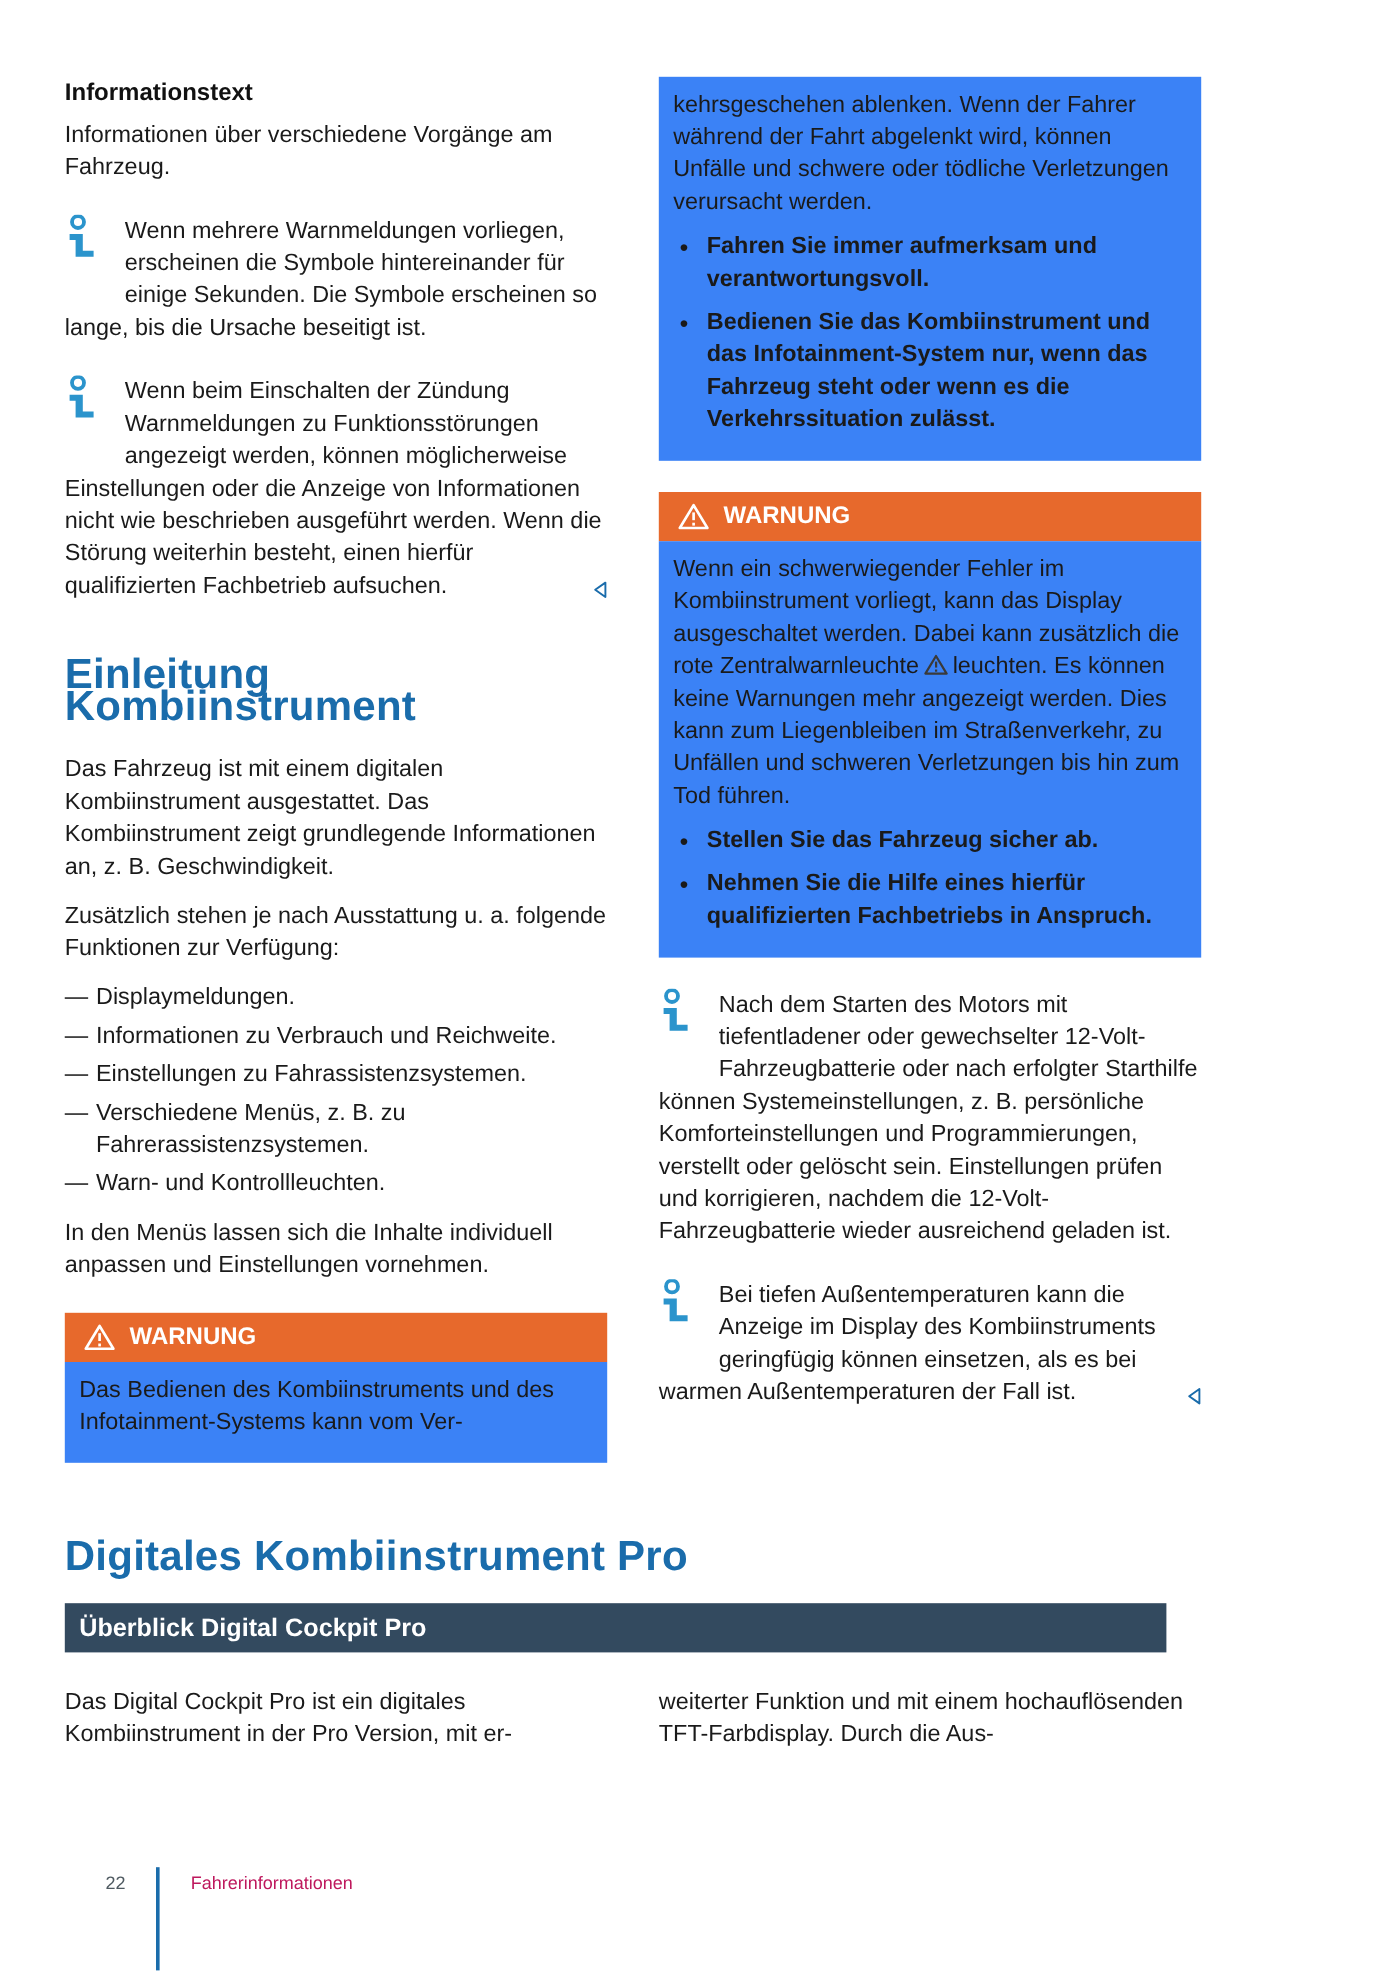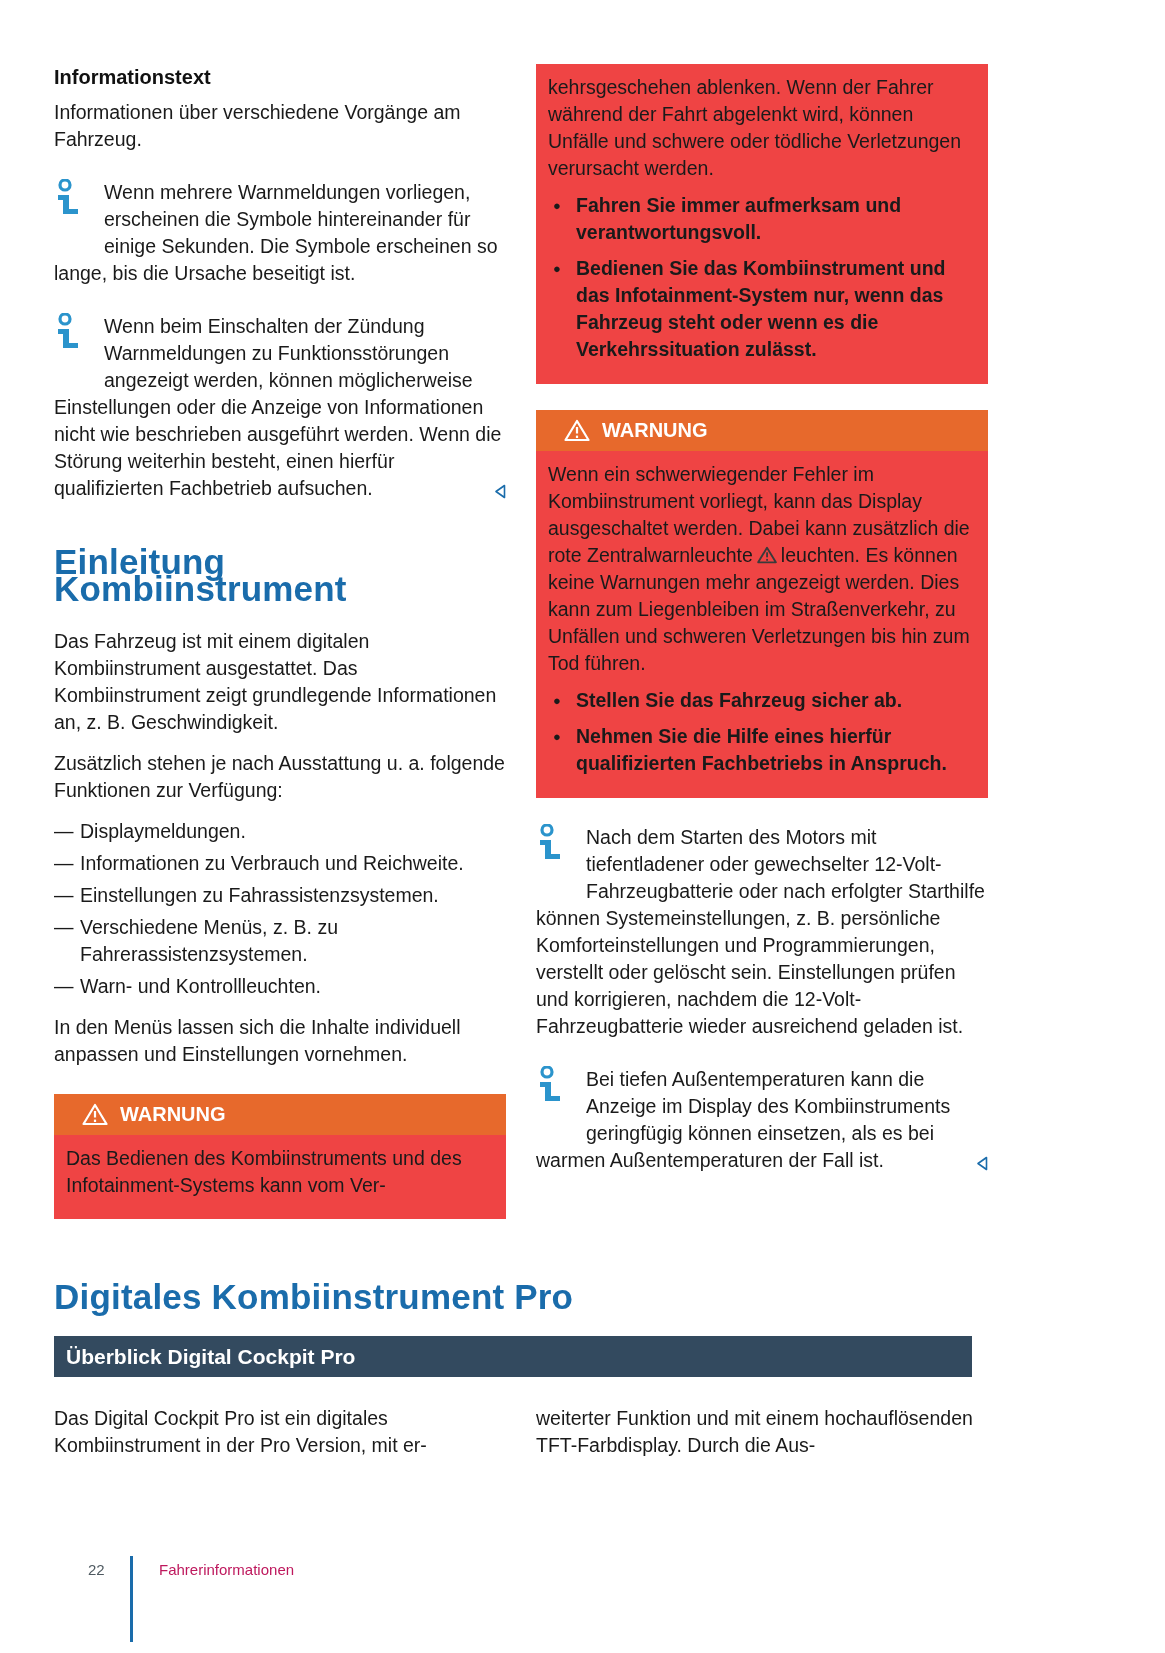--- a/index.html
+++ b/index.html
@@ -7,21 +7,21 @@
     position:relative;
     width:1165px; height:1653px;
     box-sizing:border-box;
     padding:64px 0 0 54px;
     font-family:"Liberation Sans", sans-serif;
     color:#1a1a1a;
     font-size:19.5px;
     line-height:27px;
     overflow:hidden;
   }
-  .columns { display:flex; gap:30px; width:938px; }
+  .columns { display:flex; gap:43px; width:938px; }
   .col { width:452px; flex:none; }
 
   .subhead { font-size:20px; font-weight:bold; margin:0 0 8px 0; color:#111; }
   p.body { margin:0 0 14px 0; }
 
   .blue-head {
     font-size:35px; font-weight:bold; color:#1a6cab;
     margin:46px 0 26px 0; letter-spacing:0.2px;
   }
   .blue-head.big-gap { margin-top:64px; }
@@ -35,24 +35,24 @@
 
   
   .dash-list { list-style:none; margin:0 0 14px 0; padding:0; }
   .dash-list li { position:relative; padding-left:26px; margin:0 0 5px 0; }
   .dash-list li::before { content:"—"; position:absolute; left:0; top:0; }
 
   
   .warning { margin:26px 0 0 0; }
   .warning-header {
     background:#e7692c; color:#ffffff; font-weight:bold; font-size:20px;
-    padding:7px 28px; display:flex; align-items:center; gap:12px;
+    padding:7px 16px; display:flex; align-items:center; gap:12px;
   }
   .warn-icon { line-height:0; display:inline-block; }
-  .warning-body { background:#ef4444; padding:10px 12px 12px 12px; }
+  .warning-body { background:#3b82f6; padding:10px 12px 12px 12px; }
   .warning-body p.body { margin:0 0 8px 0; }
   .warning-body.cont { margin:0; }
 
   .bullet-list { list-style:none; margin:10px 0 2px 0; padding:0; }
   .bullet-list li { position:relative; padding-left:28px; margin:0 0 9px 0;font-weight:bold; }
   .bullet-list li::before { content:"●"; position:absolute; left:5px; top:0px; font-size:13px; }
 
   .inline-warn { display:inline-block; vertical-align:-2px; margin:0 4px; line-height:0; }
 
   

